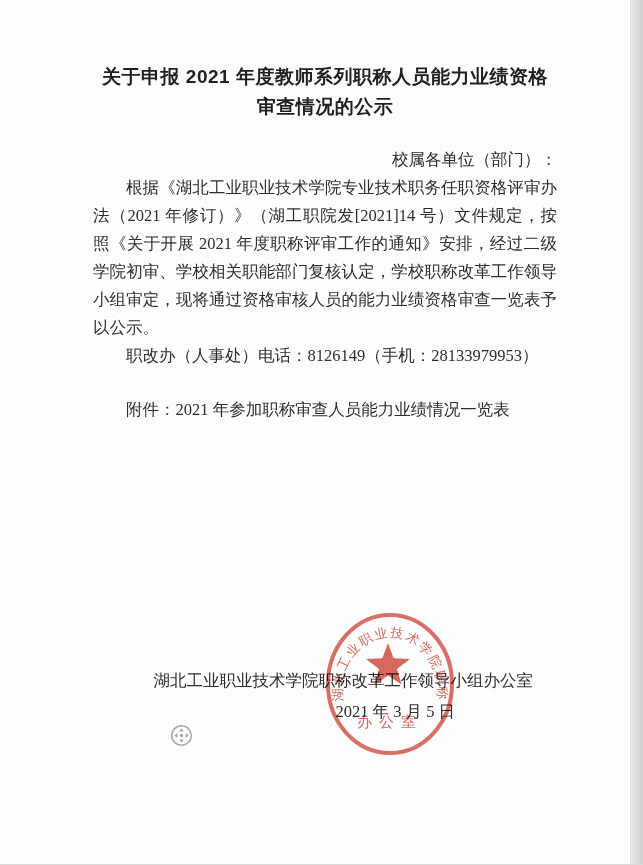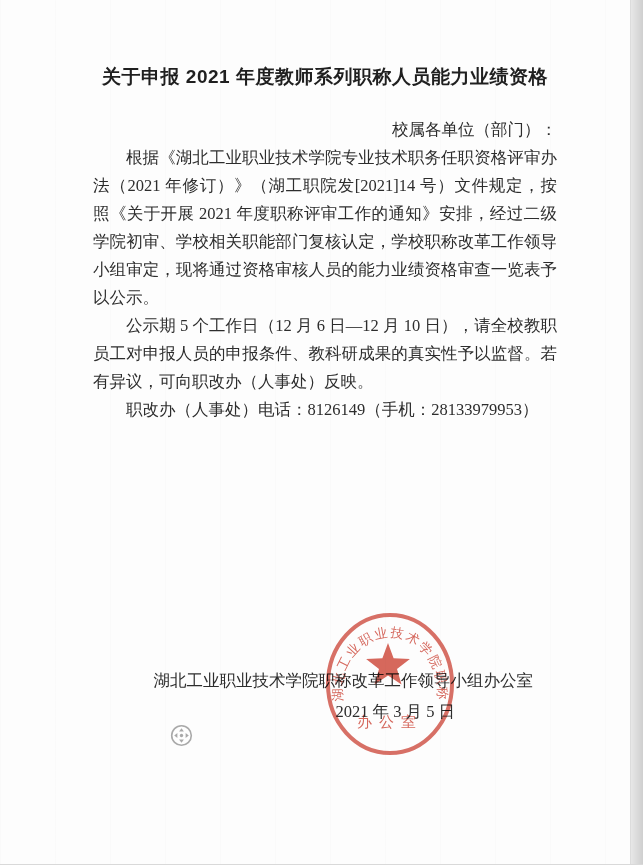--- a/index.html
+++ b/index.html
@@ -108,30 +108,31 @@
 <body>
 
 <div class="page">
 
   <div class="edge-strip"></div>
 
   <div class="content">
 
     <h1 class="doc-title">
       <div class="title-line">关于申报 2021 年度教师系列职称人员能力业绩资格</div>
+      <div class="title-line">审查情况的公示</div>
     </h1>
 
     <div class="salutation">校属各单位（部门）：</div>
 
     <p class="body-para">根据《湖北工业职业技术学院专业技术职务任职资格评审办法（2021 年修订）》（湖工职院发[2021]14 号）文件规定，按照《关于开展 2021 年度职称评审工作的通知》安排，经过二级学院初审、学校相关职能部门复核认定，学校职称改革工作领导小组审定，现将通过资格审核人员的能力业绩资格审查一览表予以公示。</p>
 
-    <p class="body-para">公示期 5 个工作日（12 月 6 日—12 月 10 日），请全校教职员工对申报人员的申报条件、教科研成果的真实性予以监督。若有异议，可向职改办（人事处）反映。</p>
 
     <div class="contact-line">职改办（人事处）电话：8126149（手机：28133979953）</div>
 
+    <div class="attachment-line">附件：2021 年参加职称审查人员能力业绩情况一览表</div>
 
   </div>
 
   <div class="signature-block">
     <div class="signature-line">湖北工业职业技术学院职称改革工作领导小组办公室</div>
     <div class="date-line">2021 年 3 月 5 日</div>
   </div>
 
   <svg class="seal" viewBox="0 0 136 148" xmlns="http://www.w3.org/2000/svg">
     <ellipse class="ring" cx="68" cy="74" rx="62" ry="69"></ellipse>

